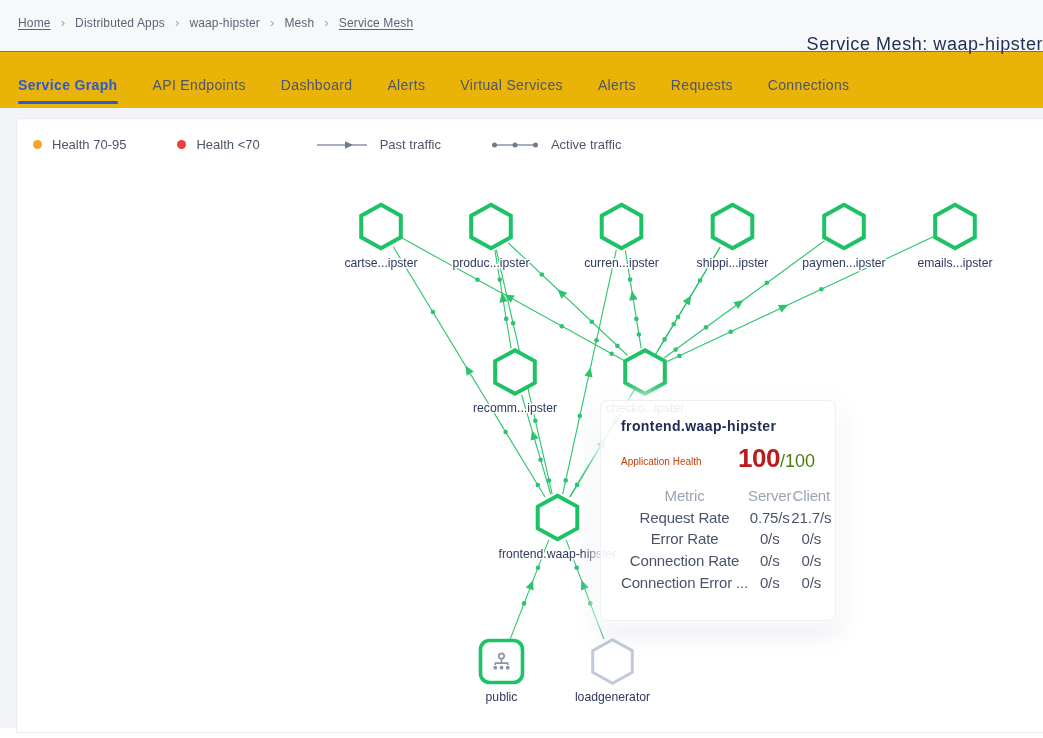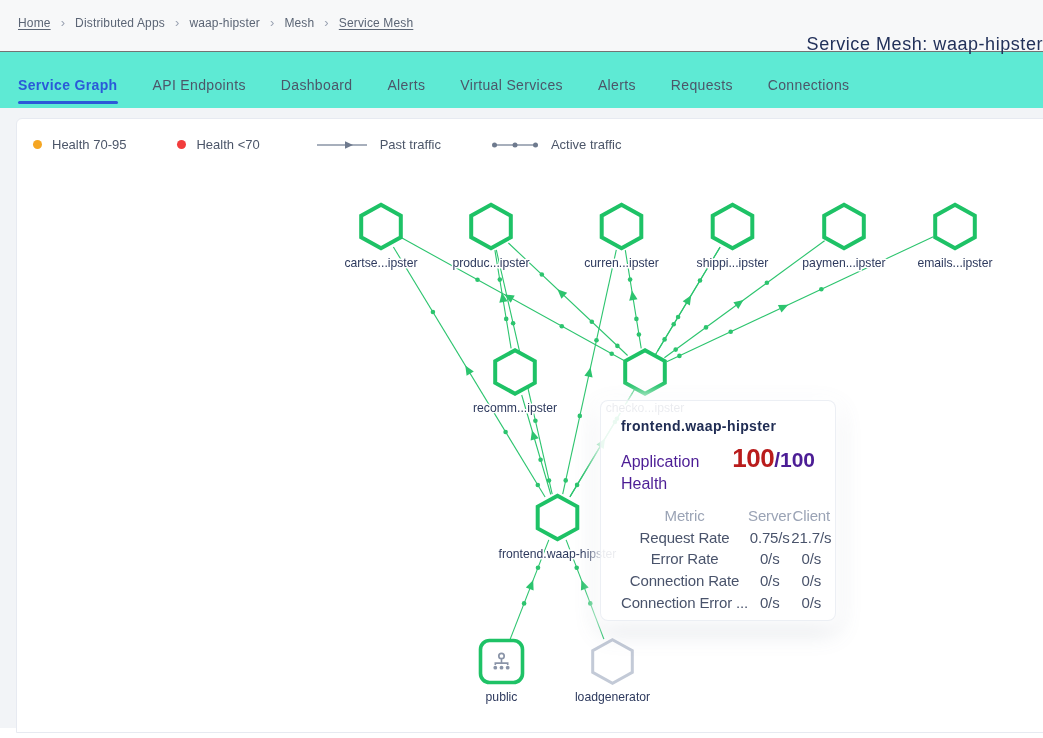--- a/index.html
+++ b/index.html
@@ -1,40 +1,40 @@
 <!DOCTYPE html>
 <html><head><meta charset="utf-8">
 <style>
 * { margin:0; padding:0; box-sizing:border-box; }
 html,body { width:1043px; height:738px; overflow:hidden; font-family:"Liberation Sans", sans-serif; background:#fff; }
 .hdr { background:#f7f8f9; border-bottom:1px solid #737373; padding:16px 0 8px 18px; height:52px; }
 .crumbs { font-size:12px; color:#5b6575; letter-spacing:0.15px; display:flex; align-items:center; gap:10px; }
 .crumbs .lk { text-decoration:underline; text-underline-offset:2px; }
 .crumbs .sep { color:#9aa2b2; font-size:13px; margin-top:-1px; }
 .title { font-size:18px; font-weight:500; color:#22315a; margin-top:4px; letter-spacing:0.55px;text-align:right; }
-.tabs { background:#5eead4; display:flex; padding-left:0.5px; height:56px; align-items:center; }
+.tabs { background:#eab308; display:flex; padding-left:0.5px; height:56px; align-items:center; }
 .tab { font-size:14px; color:#4c5669; padding:10px 17.5px 0; letter-spacing:0.35px; height:100%; display:flex; align-items:center; position:relative; }
 .tab.act { color:#2b59d8; font-weight:700; }
 .tab.act::after { content:""; position:absolute; left:17.5px; right:17.5px; bottom:4.5px; height:2.5px; background:#2b59d8; border-radius:2px; }
 .stage { background:#f2f4f7; height:620px; padding:10px 0 0 16px; }
 .panel { background:#fff; border:1px solid #e7eaf1; border-radius:6px 0 0 0; width:1030px; height:615px; position:relative; overflow:hidden; }
 .legend { position:absolute; left:16px; top:146px; display:flex; align-items:center; font-size:13px; color:#4c5669; }
 .legend { top:18px;gap:20px; }
 .ld { width:9px; height:9px; border-radius:50%; display:inline-block; margin-right:10px; }
 .legend svg { margin-right:7px; }
 .li { display:flex; align-items:center; }
 .card { position:absolute; left:583px; top:281px; width:236px; height:221px; background:rgba(255,255,255,0.9); border:1px solid rgba(228,232,240,0.7); border-radius:8px;
   box-shadow: 0 0 14px 7px rgba(255,255,255,0.85), 0 10px 26px rgba(100,116,139,0.20); }
 .cin { padding: 17px 20px 0 20px; }
 .cttl { font-size:14px; font-weight:700; color:#202d54; letter-spacing:0.4px; }
 .crow { display:flex; margin-top:17px; }
-.clab { font-size:16px; color:#4c1d95; width:100px; line-height:21.5px; }
+.clab { font-size:10px; color:#c2410c; width:100px; line-height:21.5px; }
 .cnum { flex:1; text-align:right; margin-top:-8px; padding-right:0px; white-space:nowrap; }
 .big { font-size:26px; font-weight:700; color:#b91c1c; letter-spacing:-0.5px; }
-.den { font-size:21px; color:#4c1d95;font-weight:bold; }
+.den { font-size:18px; color:#4d7c0f; }
 table.mt { border-collapse:collapse; margin-top:11px; font-size:15px; letter-spacing:-0.15px;text-align:center; }
 table.mt td { padding:0; height:21.6px; vertical-align:middle; }
 td.c1 { width:123px; color:#49536b; white-space:nowrap; }
 td.c2 { width:44px; color:#49536b; }
 td.c3 { color:#49536b; }
 tr.hd td { color:#9aa3b5; }
 </style></head>
 <body>
 <div class="hdr">
   <div class="crumbs">

